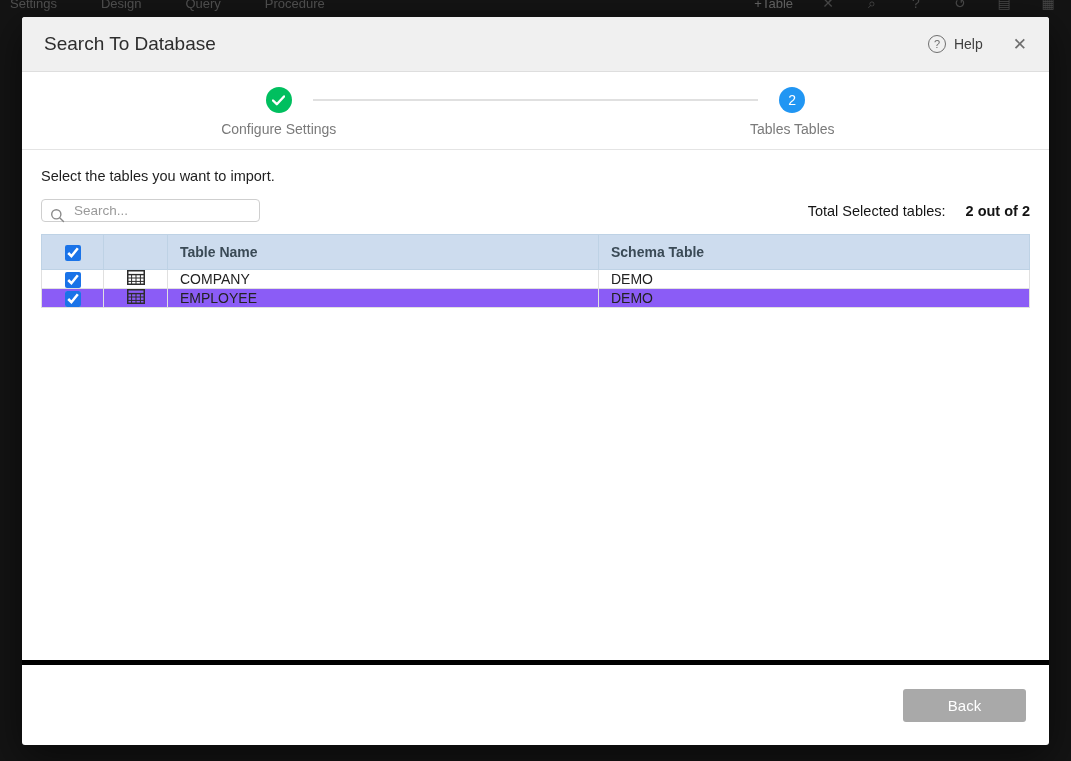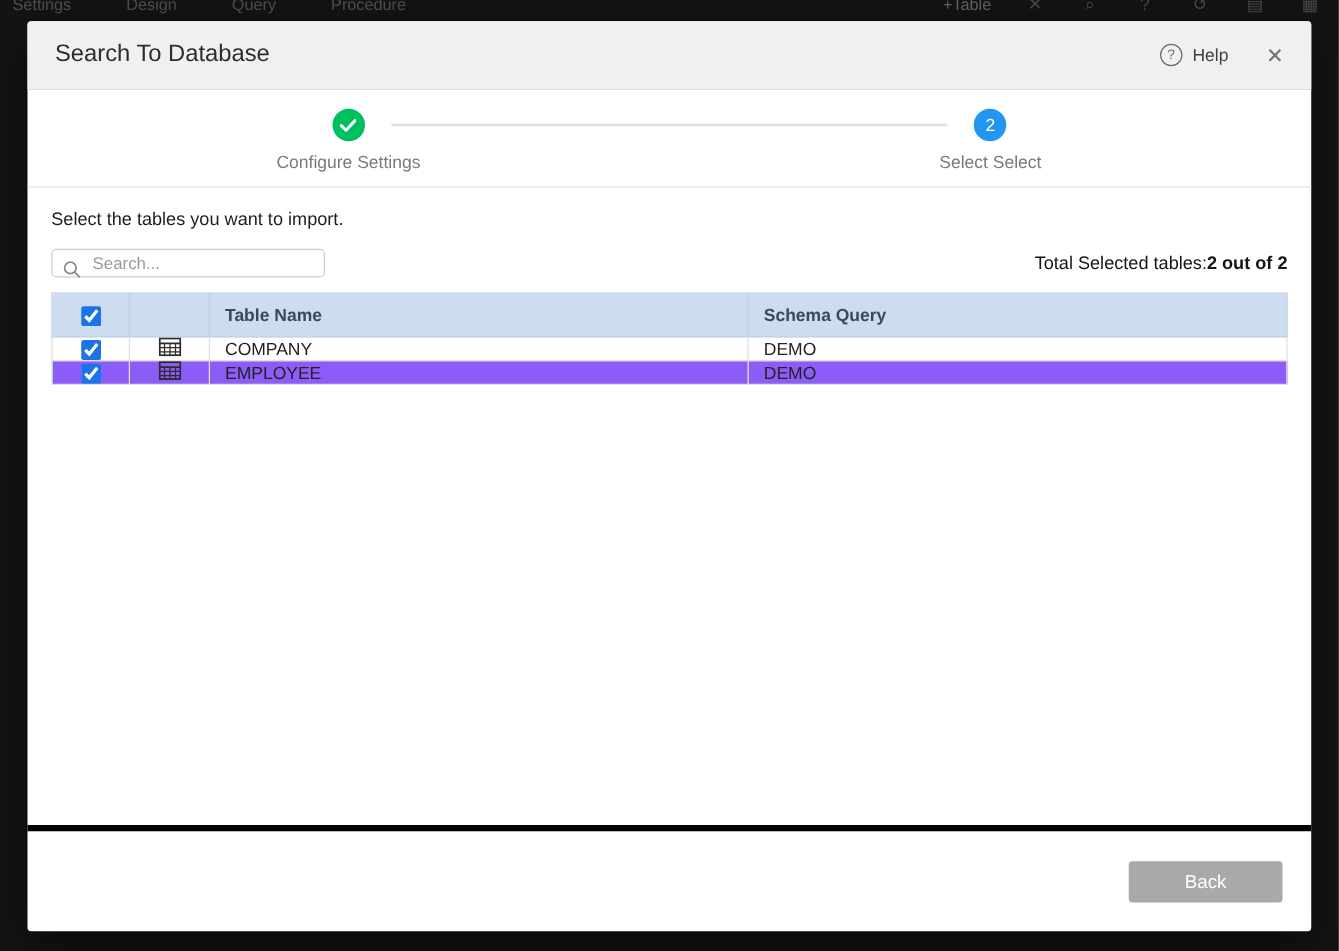--- a/index.html
+++ b/index.html
@@ -88,21 +88,21 @@
     width:100%; height:23px;
     border:1px solid #cfcfcf; border-radius:4px;
     padding:0 10px 0 32px;
     font-size:13.5px; color:#333;
     font-family:"Liberation Sans", sans-serif;
     outline:none;
   }
   .search-box input::placeholder { color:#9a9a9a; }
   .search-glyph { position:absolute; left:9px; top:9px; pointer-events:none; }
   .summary { font-size:14.5px; color:#141414; }
-  .summary .bold { font-weight:bold; margin-left:0; }
+  .summary .bold { font-weight:bold; margin-left:20px; }
 
   
   table { width:100%; border-collapse:collapse; table-layout:fixed; }
   col.c-check { width:62px; }
   col.c-icon  { width:64px; }
   th {
     background:#cddcee; height:35px;
     text-align:left; padding:0 12px;
     font-size:14px; font-weight:700; color:#3a4a56;
     border:1px solid #bed2e5;
@@ -181,21 +181,21 @@
       <div class="step">
         <div class="step-circle complete">
           <svg width="13" height="11" viewBox="0 0 13 11">
             <path d="M1 5.5 L4.8 9.2 L12 1.5" stroke="#fff" stroke-width="2.4" fill="none" stroke-linecap="round" stroke-linejoin="round"></path>
           </svg>
         </div>
         <div class="step-label">Configure Settings</div>
       </div>
       <div class="step">
         <div class="step-circle active">2</div>
-        <div class="step-label">Select Select</div>
+        <div class="step-label">Tables Tables</div>
       </div>
     </div>
   </div>
 
   <div class="modal-body">
     <div class="instruction">Select the tables you want to import.</div>
 
     <div class="controls-row">
       <div class="search-box">
         <span class="search-glyph">
@@ -218,21 +218,21 @@
           <col>
           <col>
         </colgroup>
       <thead>
         <tr>
           <th class="cell-center">
             <input type="checkbox" checked="" style="">
           </th>
           <th></th>
           <th>Table Name</th>
-          <th>Schema Query</th>
+          <th>Schema Table</th>
         </tr>
       </thead>
       <tbody>
         <tr>
           <td class="cell-center"><input type="checkbox" checked="" style=""></td>
           <td class="cell-center">
             <svg width="18" height="15" viewBox="0 0 18 15">
               <rect x="0.75" y="0.75" width="16.5" height="13.5" fill="none" stroke="#2c2c2c" stroke-width="1.5"></rect>
               <line x1="0" y1="4.6" x2="18" y2="4.6" stroke="#2c2c2c" stroke-width="1.4"></line>
               <line x1="0" y1="8" x2="18" y2="8" stroke="#2c2c2c" stroke-width="1"></line>

